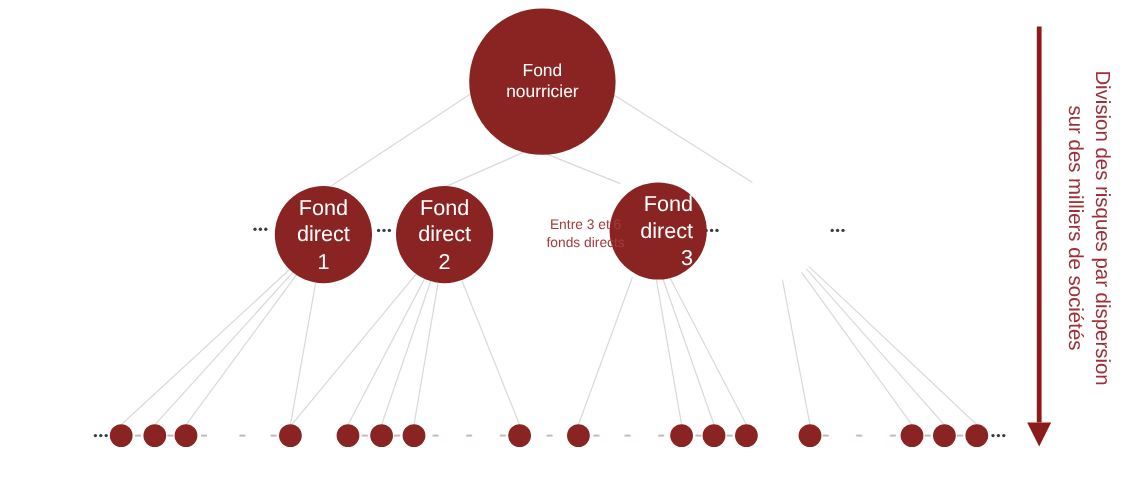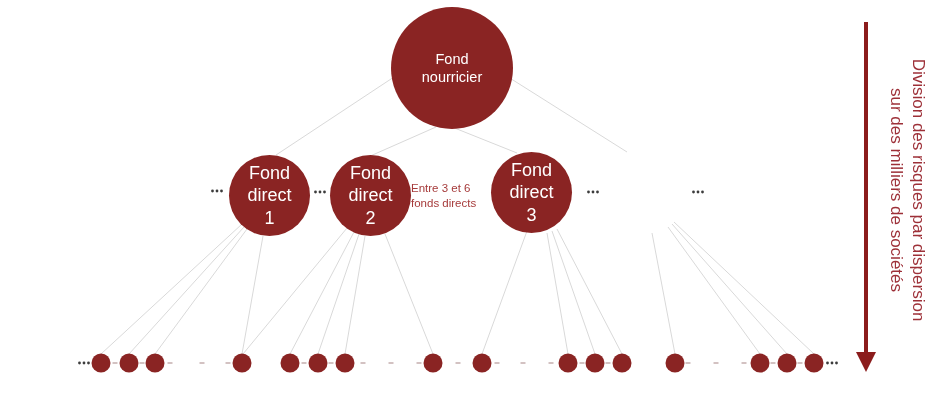--- a/index.html
+++ b/index.html
@@ -27,27 +27,29 @@
     display:flex;align-items:center;justify-content:center;
     text-align:center;
   }
   .node span{display:block;line-height:1.25;}
   .feeder{left:391px;top:7px;width:122px;height:122px;font-size:14.5px;}
   .feeder span{width:82px;}
   .direct{width:81px;height:81px;font-size:18px;}
   .direct span{width:58px;}
   .d1{left:229px;top:155px;}
   .d2{left:330px;top:155px;}
-  .d3{left:491px;top:152px;}
+  .d3{left:508px;top:152px;text-align:right;}
   .d4{left:603px;top:150px;width:84px;height:84px;}
   .ann{
     position:absolute;
     color:var(--ann);
+    text-align:center;
     font-size:11.5px;
     line-height:1.32;
+    padding-left:32px;
   }
   .ann-funds{left:411px;top:181px;width:90px;}
   .ann-trans{left:410px;top:252px;width:90px;}
   .side-label{
     position:absolute;
     left:742px;top:168px;
     width:330px;height:44px;
     transform:rotate(90deg);
     color:var(--side);
     font-size:17px;

